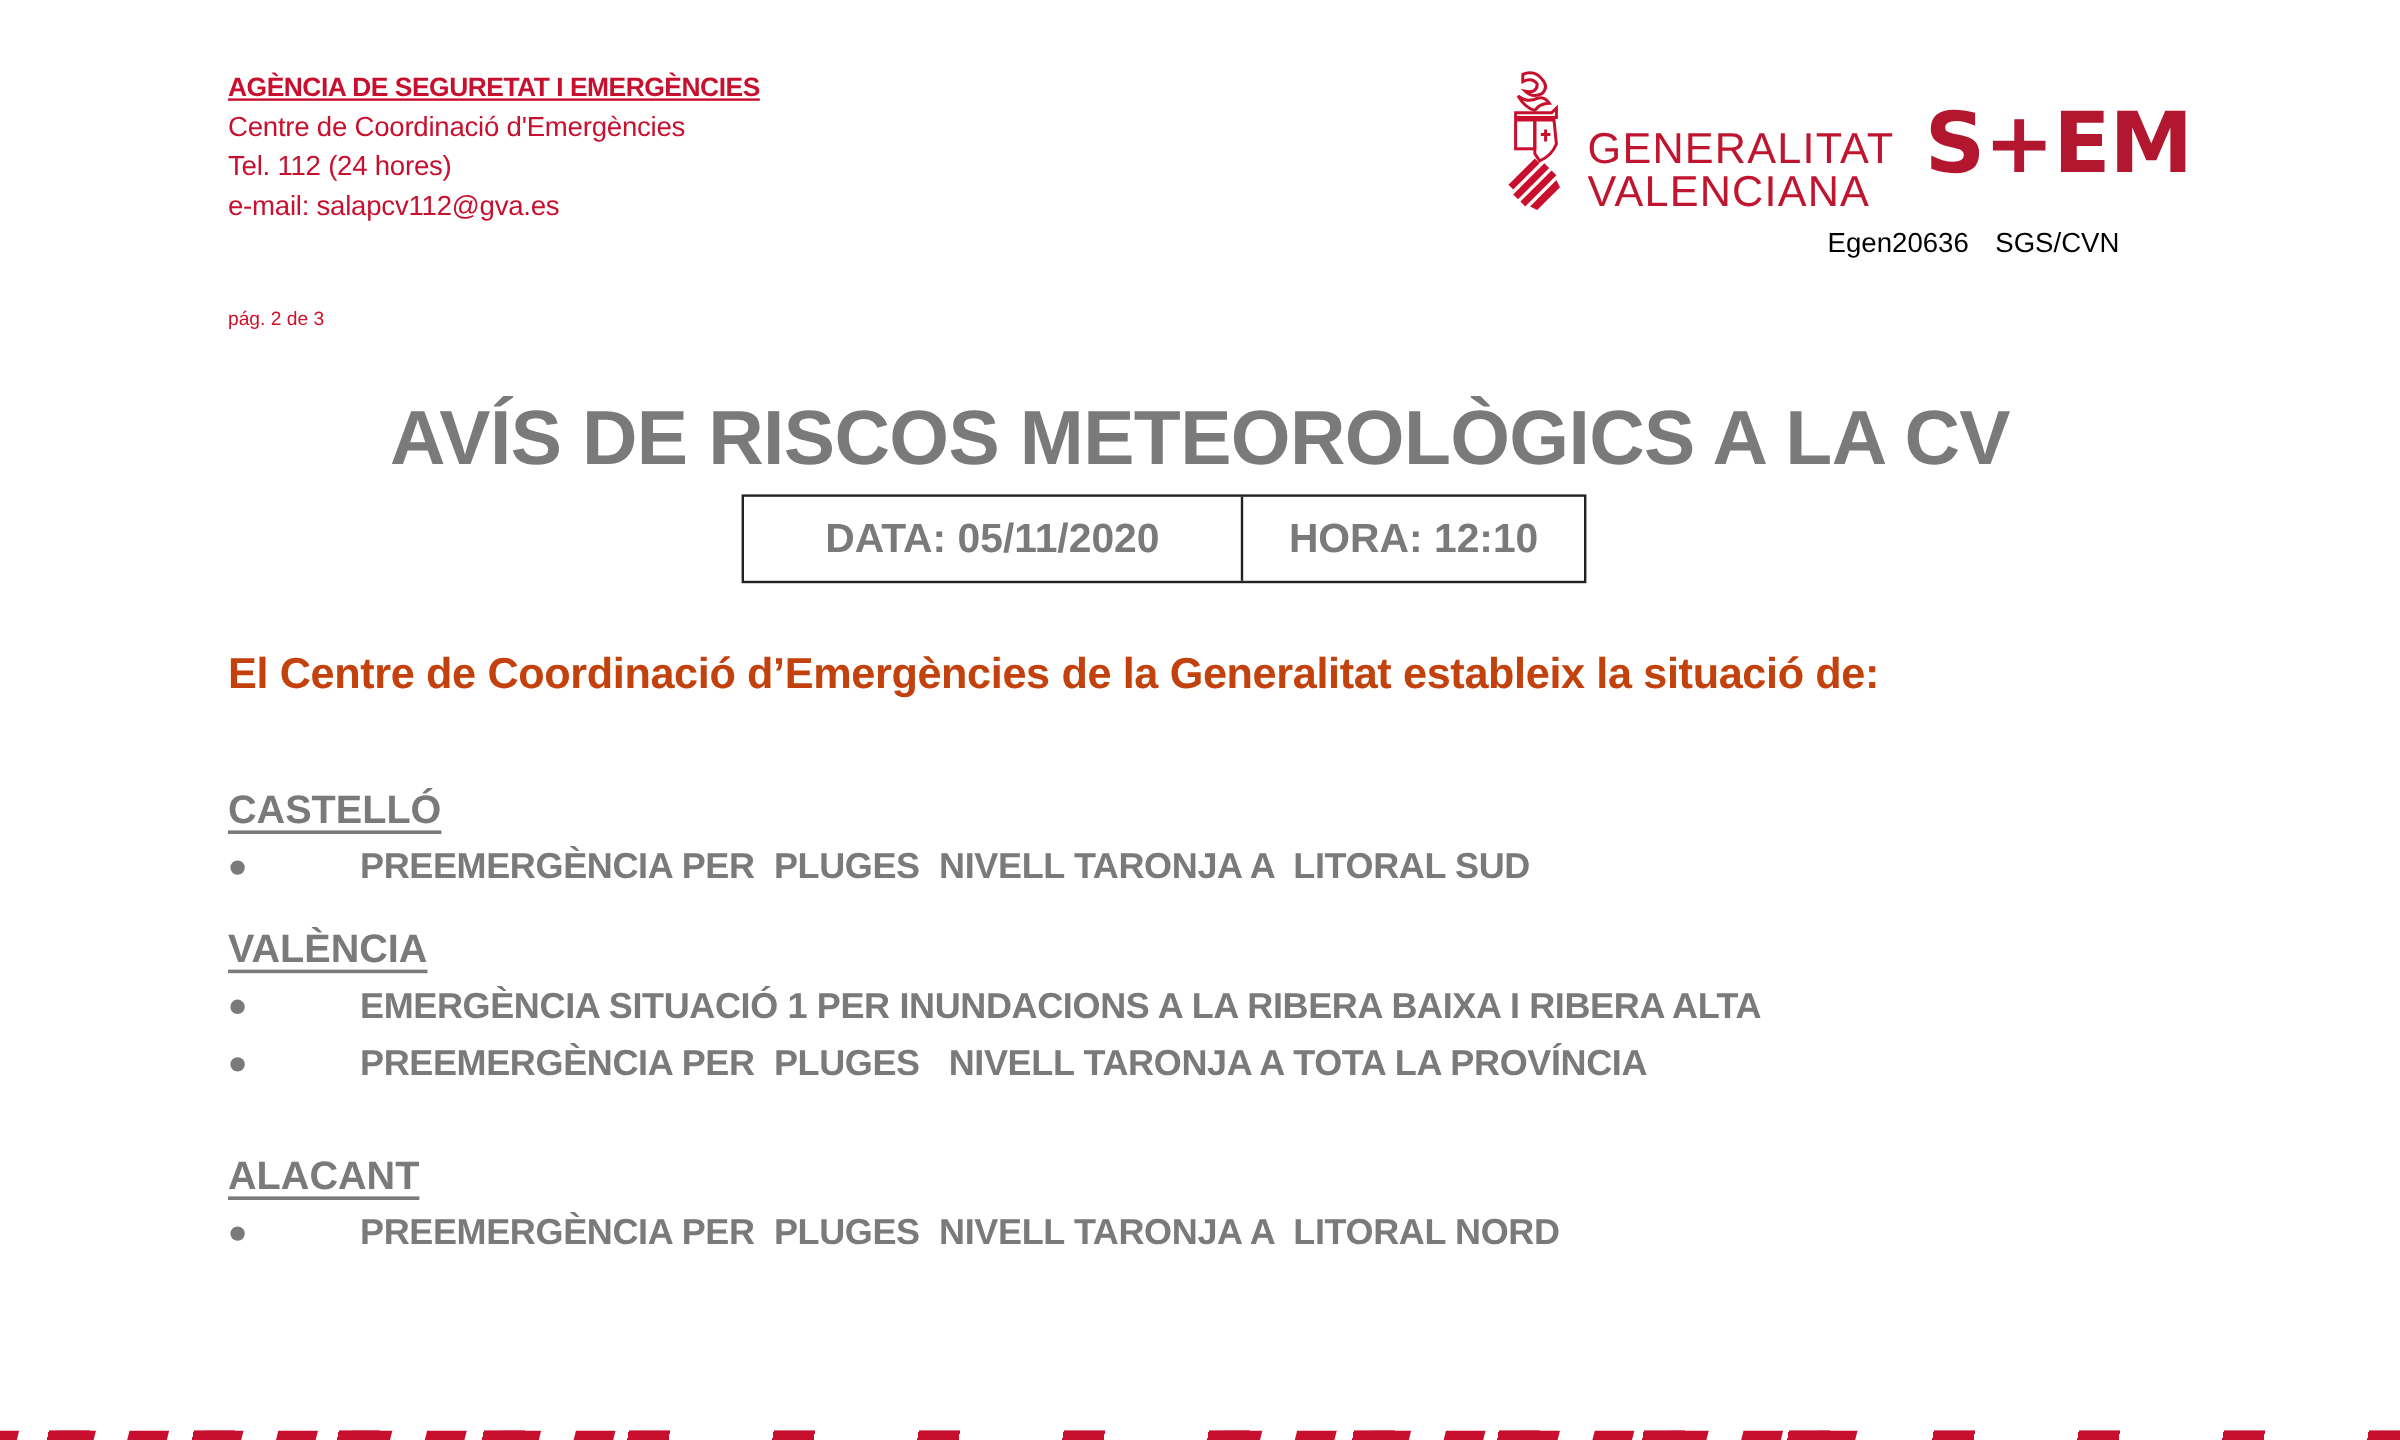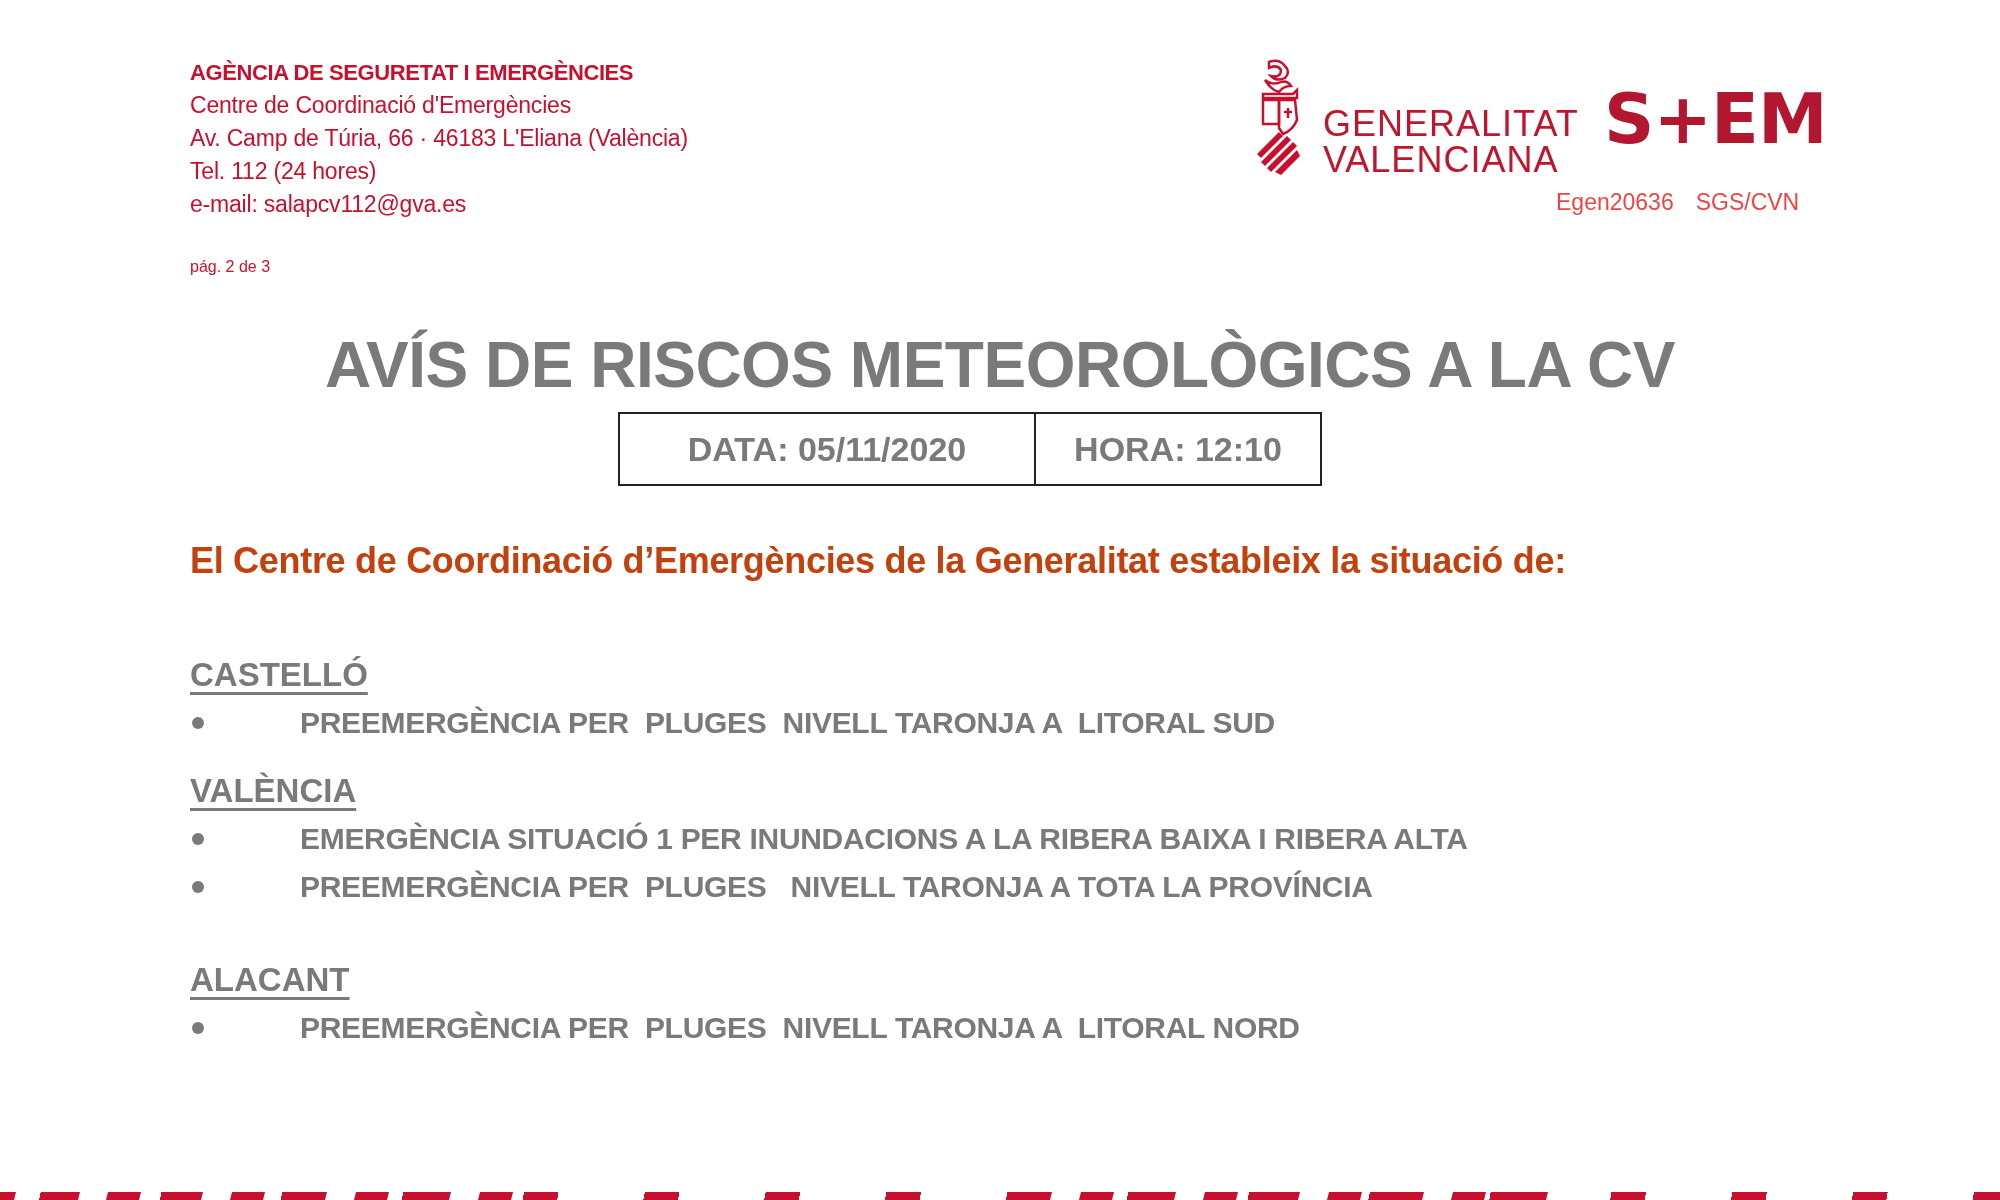--- a/index.html
+++ b/index.html
@@ -1,25 +1,25 @@
 <!DOCTYPE html>
 <html><head>
 <meta charset="utf-8">
 <style>
   html, body { margin:0; padding:0; background:#ffffff; }
   body { width:2000px; height:1200px; position:relative; overflow:hidden;
          font-family:"Liberation Sans", "DejaVu Sans", sans-serif; }
   .hdr-left { position:absolute; left:190px; top:56px; font-size:23px; line-height:33px; color:#c8102e; letter-spacing:-0.2px; }
-  .hdr-left .agency { font-weight:bold; font-size:22px; letter-spacing:-0.4px; }
+  .hdr-left .agency { font-weight:bold; font-size:22px; letter-spacing:-0.4px;text-decoration:underline; }
   .page-no { position:absolute; left:190px; top:258px; font-size:16px; color:#d0102a; }
 
   .logo-gv { position:absolute; left:1255px; top:58px; display:flex; align-items:flex-end; }
   .gv-text { margin-left:18px; color:#c0152f; font-size:36px; line-height:36px; letter-spacing:1px; font-weight:normal; }
   .logo-sem { position:absolute; left:1604px; top:84px; color:#b3162f; font-size:70px; font-weight:bold; letter-spacing:-1px; line-height:70px; font-family:"DejaVu Sans", sans-serif; }
-  .doc-codes { position:absolute; left:1556px; top:189px; font-size:23px; color:#ef4444; word-spacing:0; }
+  .doc-codes { position:absolute; left:1523px; top:189px; font-size:23px; color:#000000; word-spacing:0; }
   .doc-codes span + span { margin-left:22px; }
 
   .title { position:absolute; left:0; width:2000px; top:328px; text-align:center; font-size:64px; font-weight:bold; color:#7a7a7a; letter-spacing:-0.5px; }
   .datebox { position:absolute; left:618px; top:412px; height:74px; display:flex; border:2px solid #222; box-sizing:border-box; }
   .datebox .cell { display:flex; align-items:center; justify-content:center; font-size:34px; font-weight:bold; color:#7a7a7a; padding:0 30px; }
   .datebox .cell.date { width:416px; box-sizing:border-box; border-right:2px solid #222; }
   .datebox .cell.hora { width:284px; box-sizing:border-box; }
 
   .intro { position:absolute; left:190px; top:540px; font-size:36px; font-weight:bold; color:#c2410c; letter-spacing:-0.3px; }
 
@@ -28,21 +28,20 @@
   .item .bullet { width:12px; height:12px; border-radius:50%; background:#7a7a7a; margin-right:48px; margin-left:2px; }
 
   .stripes { position:absolute; left:0; top:1192px; width:2000px; height:8px; }
 </style>
 </head>
 <body>
 
 <div class="hdr-left">
   <div class="agency">AGÈNCIA DE SEGURETAT I EMERGÈNCIES</div>
   <div>Centre de Coordinació d'Emergències</div>
-  <div>Av. Camp de Túria, 66 · 46183 L'Eliana (València)</div>
   <div>Tel. 112 (24 hores)</div>
   <div>e-mail: salapcv112@gva.es</div>
 </div>
 <div class="page-no">pág. 2 de 3</div>
 
 <div class="logo-gv">
   <svg width="50" height="120" viewBox="0 0 50 120">
     <g fill="none" stroke="#c8102e" stroke-width="2.5">
       <path d="M14 4 q10 -4 16 4 q6 6 0 12 q-8 4 -14 -2 q10 2 10 -6 q-4 -6 -12 -2z"></path>
       <path d="M10 22 q8 6 16 2 q6 -2 10 4 q-8 0 -12 6 q-8 -2 -14 -12z"></path>

